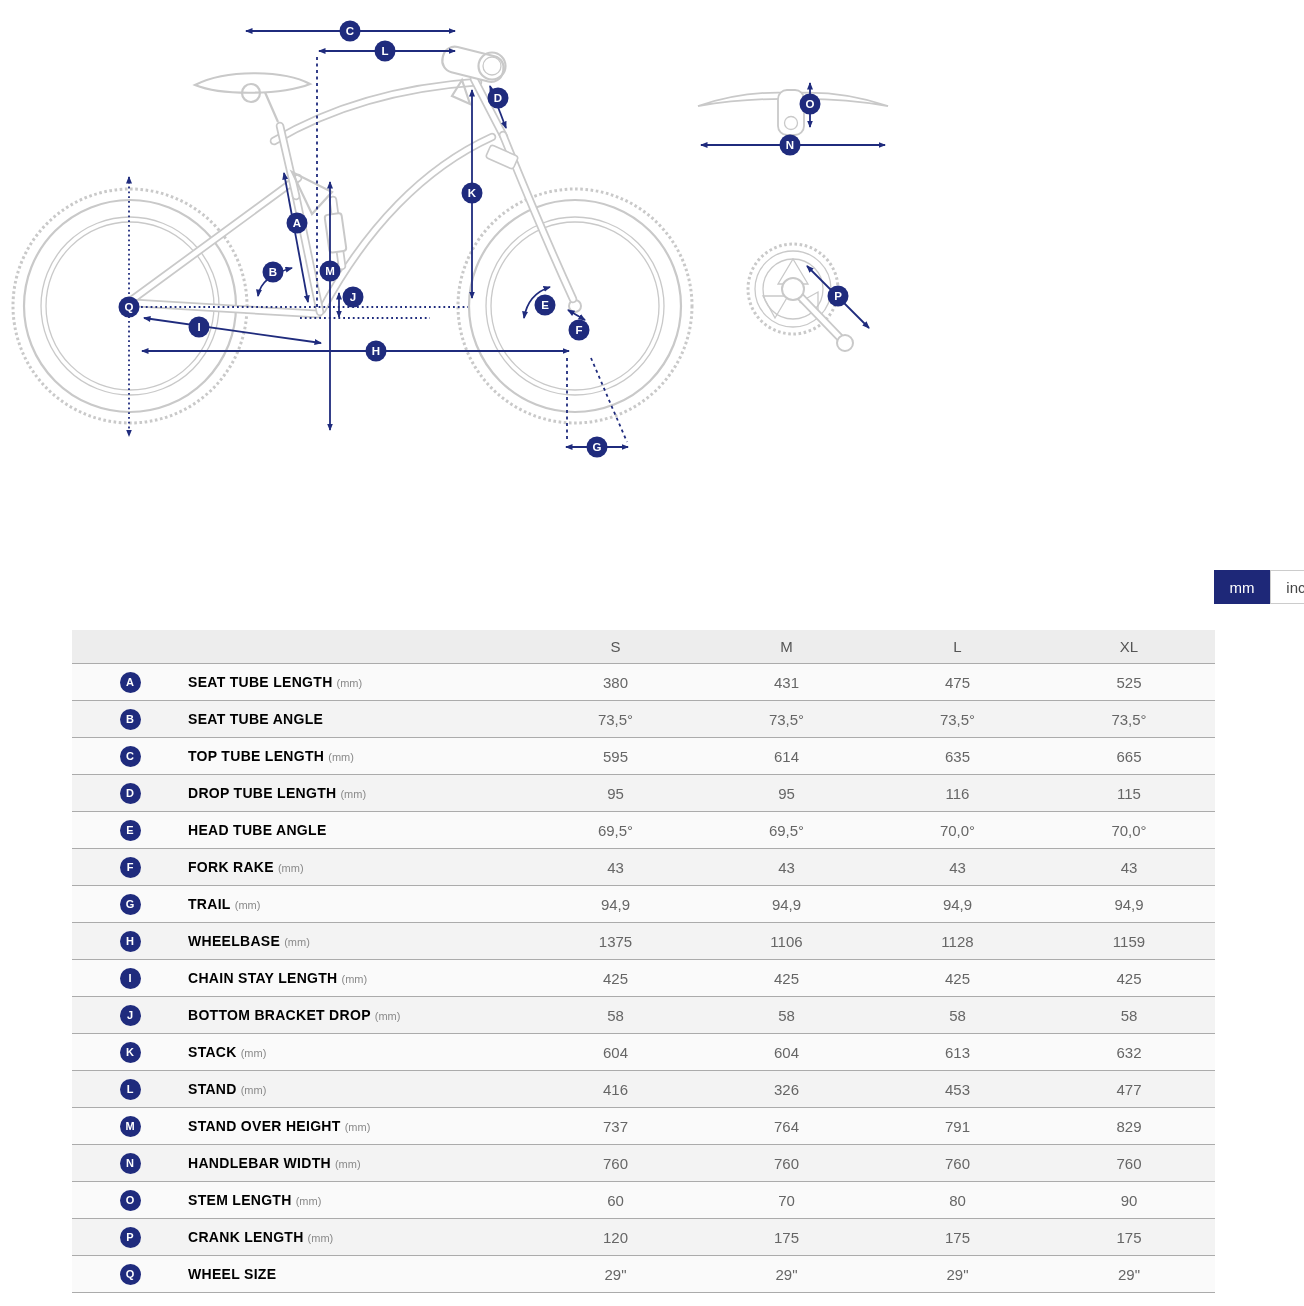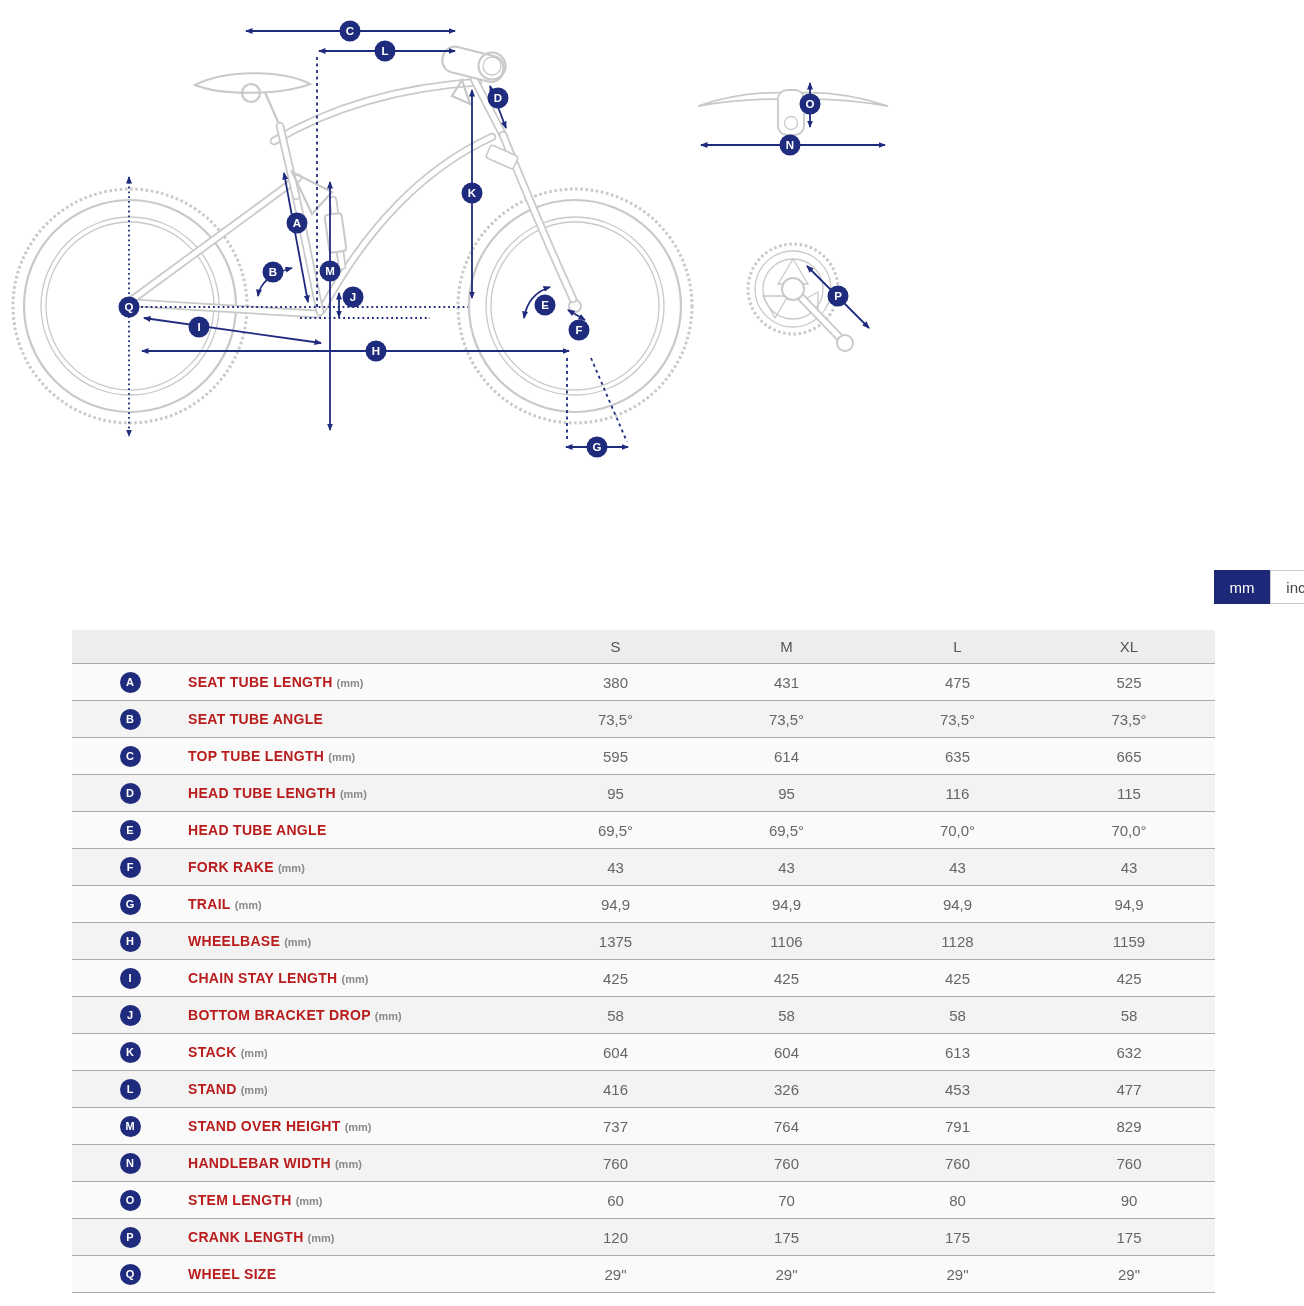--- a/index.html
+++ b/index.html
@@ -34,22 +34,22 @@
         table-layout:fixed;}
   table.geo th{height:33px;background:#ededed;font-weight:normal;font-size:15px;color:#555;
         text-align:center;padding:0;}
   table.geo td{height:36px;padding:0;border-top:1px solid #ababab;vertical-align:middle;}
   table.geo tr:last-child td{border-bottom:1px solid #ababab;}
   table.geo tbody tr:nth-child(odd) td{background:#fafafa;}
   table.geo tbody tr:nth-child(even) td{background:#f3f3f3;}
   td.cell-badge{text-align:center;}
   .row-badge{display:inline-flex;width:21px;height:21px;border-radius:50%;background:#1f2b7d;
         color:#fff;font-size:11px;font-weight:bold;align-items:center;justify-content:center;}
-  .row-label{font-size:14px;font-weight:bold;color:#b91c1c;letter-spacing:.3px;}
-  .row-unit{font-size:11px;font-weight:bold;color:#8a8a8a;margin-left:4px;margin-top:12px;}
+  .row-label{font-size:14px;font-weight:bold;color:#000000;letter-spacing:.3px;}
+  .row-unit{font-size:11px;font-weight:normal;color:#8a8a8a;margin-left:4px;margin-top:12px;}
   td.cell-value{text-align:center;font-size:15px;color:#666;}
 </style>
 </head>
 <body>
 
 <div class="page">
 
   <div class="diagram-wrap">
     <svg width="900" height="470" viewBox="0 0 900 470">
       <defs>
@@ -275,21 +275,21 @@
         <tr>
           <td class="cell-badge"><span class="row-badge">C</span></td>
           <td><span class="row-label">TOP TUBE LENGTH</span><span class="row-unit">(mm)</span></td>
           <td class="cell-value">595</td>
           <td class="cell-value">614</td>
           <td class="cell-value">635</td>
           <td class="cell-value">665</td>
         </tr>
         <tr>
           <td class="cell-badge"><span class="row-badge">D</span></td>
-          <td><span class="row-label">HEAD TUBE LENGTH</span><span class="row-unit">(mm)</span></td>
+          <td><span class="row-label">DROP TUBE LENGTH</span><span class="row-unit">(mm)</span></td>
           <td class="cell-value">95</td>
           <td class="cell-value">95</td>
           <td class="cell-value">116</td>
           <td class="cell-value">115</td>
         </tr>
         <tr>
           <td class="cell-badge"><span class="row-badge">E</span></td>
           <td><span class="row-label">HEAD TUBE ANGLE</span></td>
           <td class="cell-value">69,5°</td>
           <td class="cell-value">69,5°</td>

